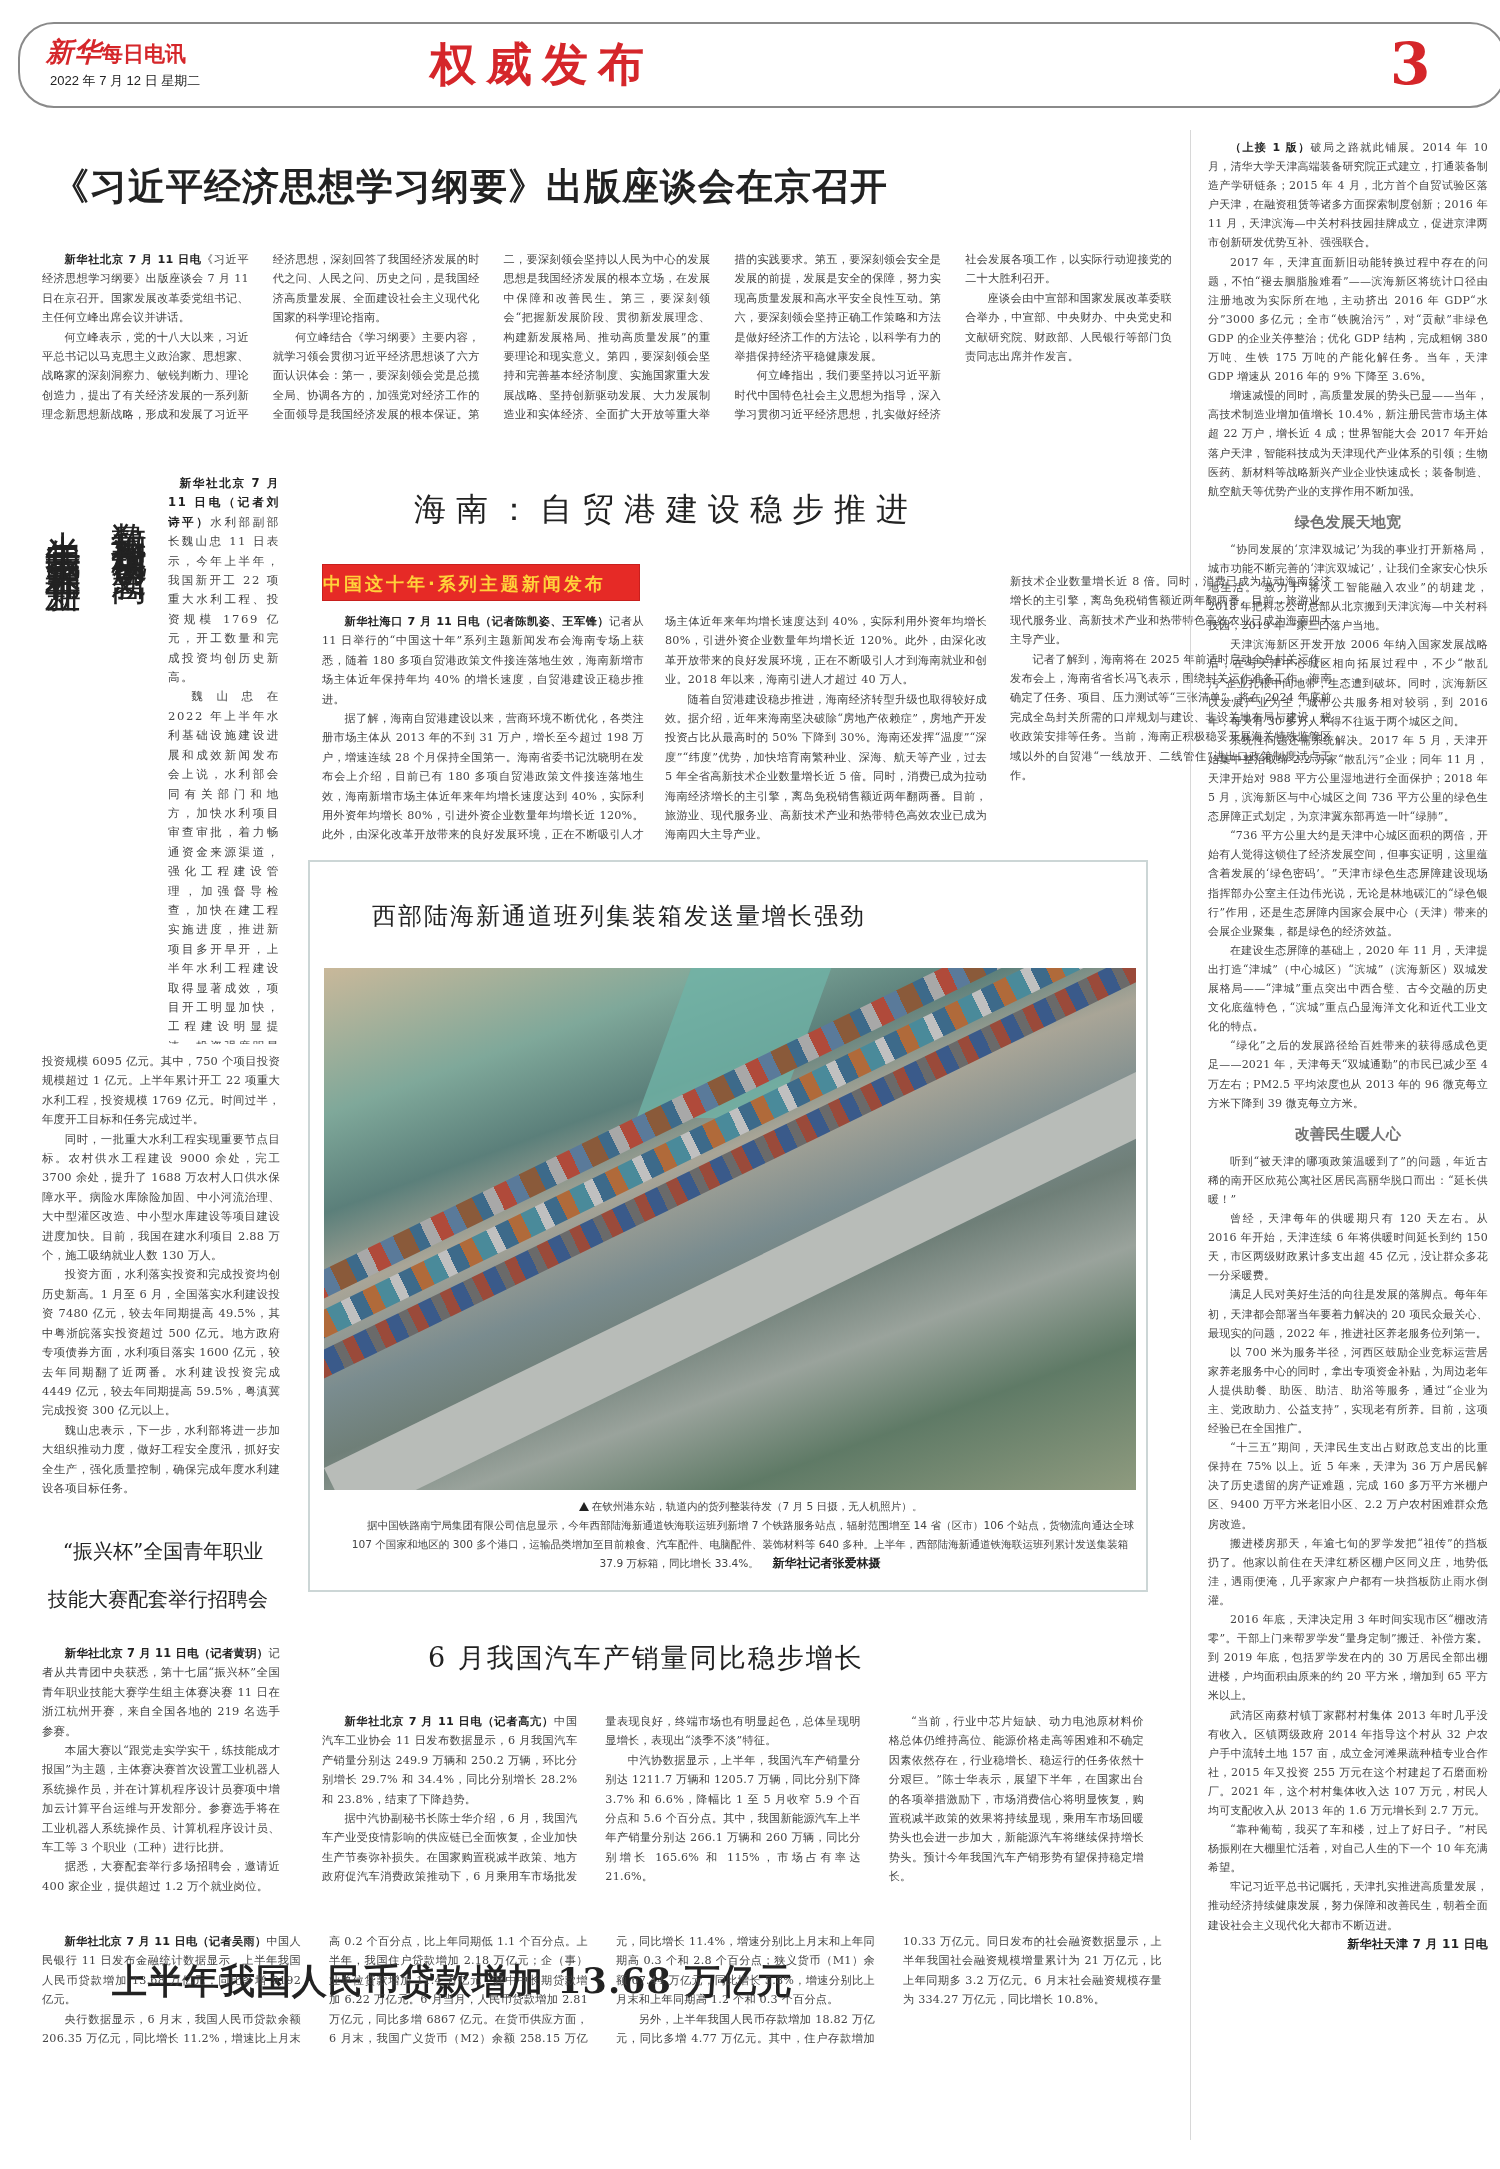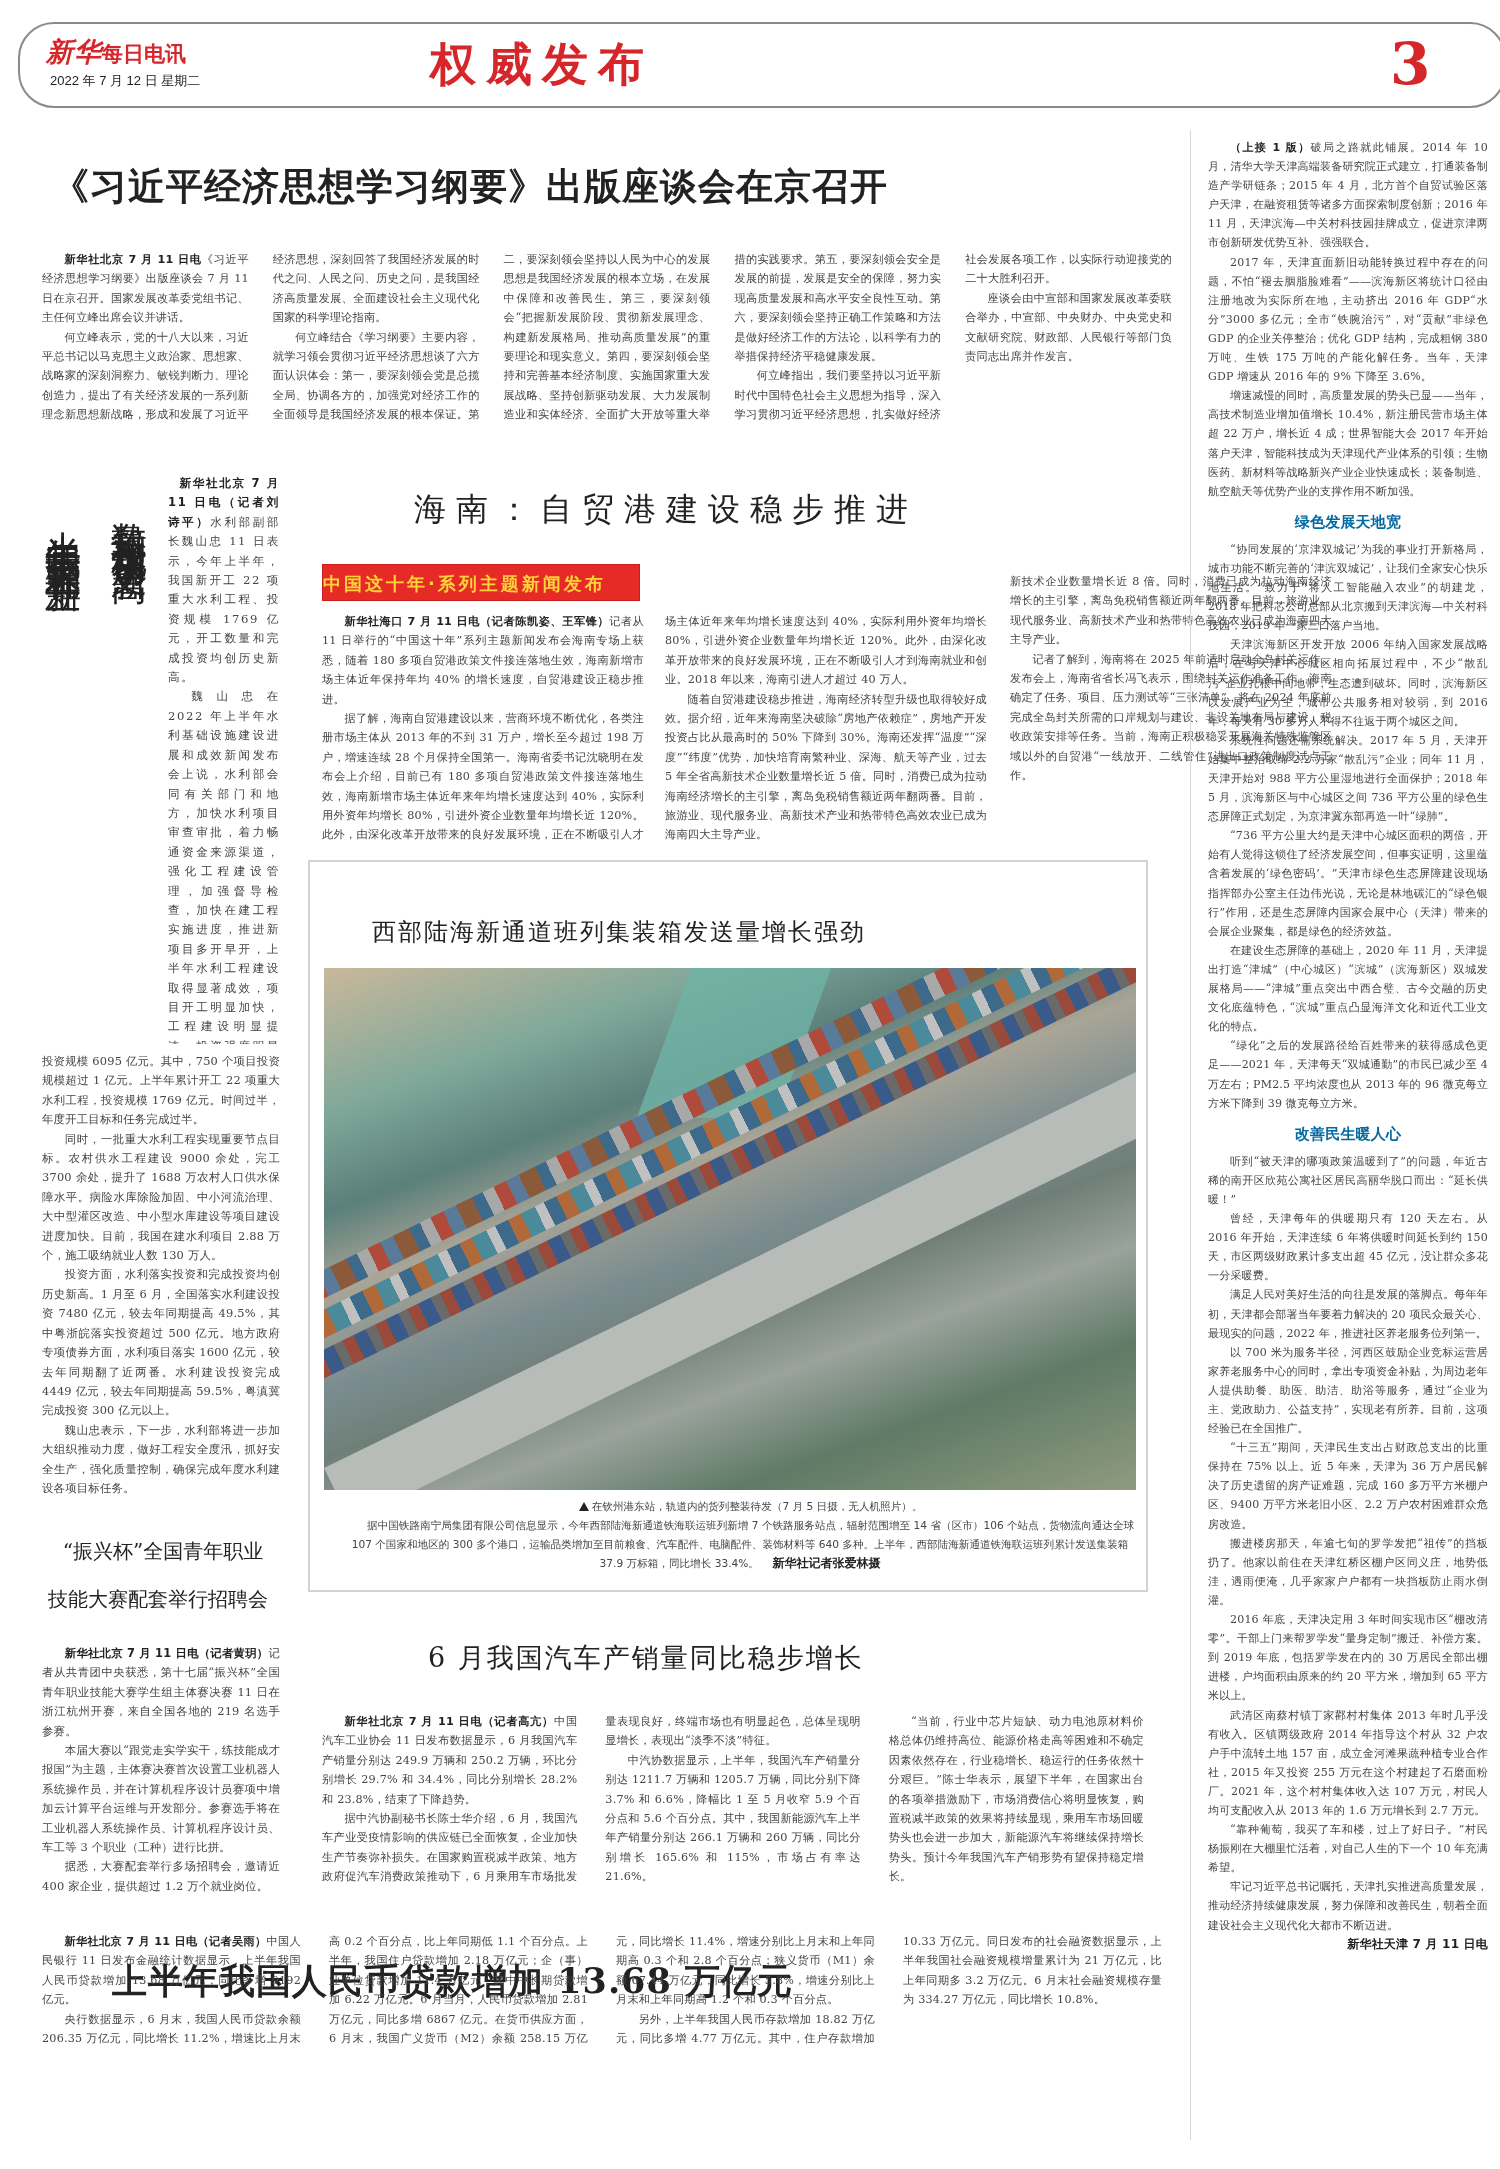--- a/index.html
+++ b/index.html
@@ -20,21 +20,21 @@
   .red-banner { left: 322px; top: 564px; width: 318px; height: 37px; background: #e62a26; color: #ffd23a; font-family: "DejaVu Sans", sans-serif; font-weight: bold; font-size: 18px; line-height: 37px; letter-spacing: 3px; border: 1px solid #c81f1d; }
   .photo-box { left: 308px; top: 860px; width: 840px; height: 732px; border: 2px solid #ccd6d6; background: #fff; }
   .photo { left: 324px; top: 968px; width: 812px; height: 522px; background: linear-gradient(160deg,#c9b89a 0%,#7fa89a 18%,#5b7f7a 30%,#a9a597 40%,#7a8c8f 52%,#6f7f78 60%,#9aa39c 70%,#5f7a66 82%,#8f9b7f 100%); overflow: hidden; }
   .photo .track { position: absolute; left: -120px; width: 1100px; height: 26px; transform: rotate(-26deg); transform-origin: left top; }
   .photo .track.t1 { top: 360px; background: repeating-linear-gradient(90deg,#8a5a3a 0 18px,#3d6a8a 18px 30px,#a8a8a8 30px 42px,#b04a3a 42px 56px,#5a7a9a 56px 70px); }
   .photo .track.t2 { top: 400px; background: repeating-linear-gradient(90deg,#3d6a8a 0 14px,#b06a3a 14px 28px,#4a8a9a 28px 44px,#c0c0c0 44px 54px); }
   .photo .track.t3 { top: 440px; background: repeating-linear-gradient(90deg,#6a6a6a 0 10px,#9a4a3a 10px 22px,#3a5a8a 22px 36px); }
   .photo .road { position: absolute; left: 0; top: 500px; width: 1100px; height: 60px; background: #b8bcb8; transform: rotate(-26deg); transform-origin: left top; }
   .photo .water { position: absolute; left: 340px; top: 0; width: 140px; height: 150px; background: #6fb3a6; transform: skewX(-20deg); opacity: .8; }
   .caption { font-family: "DejaVu Sans", sans-serif; font-size: 10.6px; line-height: 19px; color: #444; text-align: center; }
-  .subhead { font-family: "DejaVu Sans", sans-serif; font-weight: bold; font-size: 15px; color: #0369a1; text-align: center; }
+  .subhead { font-family: "DejaVu Sans", sans-serif; font-weight: bold; font-size: 15px; color: #737373; text-align: center; }
   .divider-v { background: #d8d8d8; width: 1px; }
   .tri { display: inline-block; width: 0; height: 0; border-left: 5px solid transparent; border-right: 5px solid transparent; border-bottom: 9px solid #222; margin-right: 3px; vertical-align: -1px; }
 </style>
 </head>
 <body>
 
 <div class="abs head-bar"></div>
 <div class="abs logo"><span>新华</span><small>每日电讯</small></div>
 <div class="abs date">2022 年 7 月 12 日  星期二</div>
 <div class="abs section-title">权威发布</div>
@@ -80,21 +80,21 @@
 <div class="abs p" style="left:665px;top:612px;width:322px;height:228px;overflow:hidden;">
   <span class="para" style="text-indent:0;">场主体近年来年均增长速度达到 40%，实际利用外资年均增长 80%，引进外资企业数量年均增长近 120%。此外，由深化改革开放带来的良好发展环境，正在不断吸引人才到海南就业和创业。2018 年以来，海南引进人才超过 40 万人。</span>
   <span class="para">随着自贸港建设稳步推进，海南经济转型升级也取得较好成效。据介绍，近年来海南坚决破除“房地产依赖症”，房地产开发投资占比从最高时的 50% 下降到 30%。海南还发挥“温度”“深度”“纬度”优势，加快培育南繁种业、深海、航天等产业，过去 5 年全省高新技术企业数量增长近 5 倍。同时，消费已成为拉动海南经济增长的主引擎，离岛免税销售额近两年翻两番。目前，旅游业、现代服务业、高新技术产业和热带特色高效农业已成为海南四大主导产业。</span>
 </div>
 <div class="abs p" style="left:1010px;top:572px;width:322px;height:270px;overflow:hidden;">
   <span class="para" style="text-indent:0;">新技术企业数量增长近 8 倍。同时，消费已成为拉动海南经济增长的主引擎，离岛免税销售额近两年翻两番。目前，旅游业、现代服务业、高新技术产业和热带特色高效农业已成为海南四大主导产业。</span>
   <span class="para">记者了解到，海南将在 2025 年前适时启动全岛封关运作。发布会上，海南省省长冯飞表示，围绕封关运作准备工作，海南确定了任务、项目、压力测试等“三张清单”，将在 2024 年底前完成全岛封关所需的口岸规划与建设、非设关地布局与建设、税收政策安排等任务。当前，海南正积极稳妥开展海关特殊监管区域以外的自贸港“一线放开、二线管住”进出口政策制度试点工作。</span>
 </div>
 
 <div class="abs photo-box"></div>
-<div class="abs h1" style="left:372px;top:900px;font-size:24px;font-weight:normal;letter-spacing:2px;margin-top:16px;">西部陆海新通道班列集装箱发送量增长强劲</div>
+<div class="abs h1" style="left:372px;top:900px;font-size:24px;font-weight:normal;letter-spacing:2px;">西部陆海新通道班列集装箱发送量增长强劲</div>
 <div class="abs photo" title="钦州港东站货列航拍">
   <div class="water"></div>
   <div class="track t1"></div>
   <div class="track t2"></div>
   <div class="track t3"></div>
   <div class="road"></div>
 </div>
 <div class="abs caption" style="left:340px;top:1497px;width:800px;">
   <div style="text-indent:2em;"><span class="tri"></span><span>在钦州港东站，轨道内的货列整装待发（7 月 5 日摄，无人机照片）。</span></div>
   <div style="text-indent:2em;"><span>据中国铁路南宁局集团有限公司信息显示，今年西部陆海新通道铁海联运班列新增 7 个铁路服务站点，辐射范围增至 14 省（区市）106 个站点，货物流向通达全球 107 个国家和地区的 300 多个港口，运输品类增加至目前粮食、汽车配件、电脑配件、装饰材料等 640 多种。上半年，西部陆海新通道铁海联运班列累计发送集装箱 37.9 万标箱，同比增长 33.4%。</span>&nbsp;&nbsp;&nbsp;&nbsp;<b style="font-size:12px;color:#222;">新华社记者张爱林摄</b></div>

